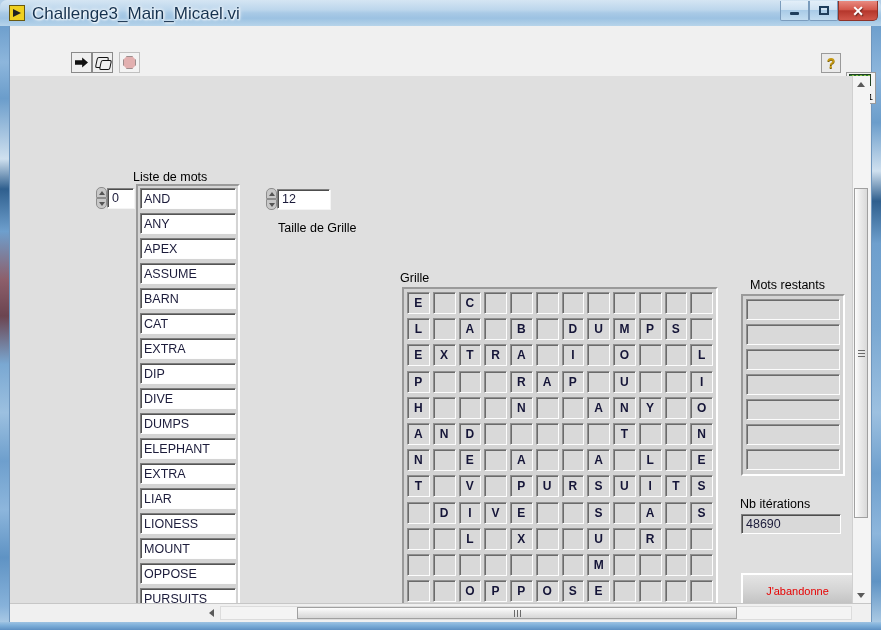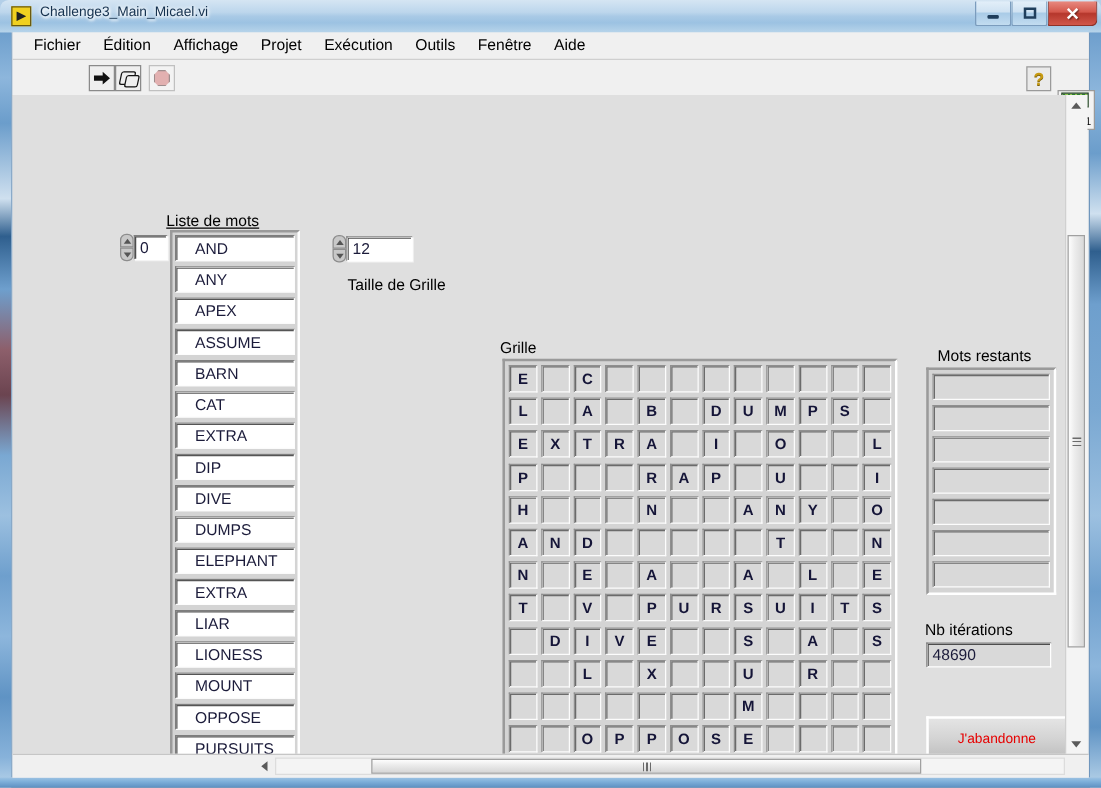--- a/index.html
+++ b/index.html
@@ -76,21 +76,21 @@
   }
   #title-icon::after {
     content: "";
     width: 8px; height: 8px;
     background: #222;
     clip-path: polygon(0 0, 100% 50%, 0 100%);
   }
   #title-text {
     position: absolute;
     left: 32px; top: 4px;
-    font-size: 11px;
+    font-size: 17px;
     color: #16324f;
     text-shadow: 0 0 3px #fff, 0 0 5px #fff, 1px 1px 2px #fff;
     white-space: nowrap;
   }
 
   .wbtn {
     position: absolute;
     top: 1px;
     height: 20px;
     box-sizing: border-box;
@@ -305,21 +305,21 @@
   }
   .word-cell {
     height: 21px;
     margin-bottom: 4px;
     background: #ffffff;
     border: 1px solid;
     border-color: #7d7d7d #fdfdfd #fdfdfd #7d7d7d;
     box-shadow: inset 1px 1px 0 #555;
     box-sizing: border-box;
     display: flex; align-items: center;
-    padding-left: 15px;
+    padding-left: 3px;
     font-size: 12.5px;
     color: #1b1b3a;
   }
 
   
   #grid-box {
     position: absolute;
     left: 392px; top: 211px;
     width: 316px; height: 323px;
     background: #d4d4d4;
@@ -495,30 +495,20 @@
       <div class="g">✕</div>
     </div>
   </div>
 
   <div id="glass-left"></div>
   <div id="glass-right"></div>
   <div id="glass-bottom"></div>
 
   <div id="client">
 
-    <div id="menubar">
-      <div class="menu-item">Fichier</div>
-      <div class="menu-item">Édition</div>
-      <div class="menu-item">Affichage</div>
-      <div class="menu-item">Projet</div>
-      <div class="menu-item">Exécution</div>
-      <div class="menu-item">Outils</div>
-      <div class="menu-item">Fenêtre</div>
-      <div class="menu-item">Aide</div>
-    </div>
 
     <div id="toolbar">
       <div class="tbtn" id="tb-run">
         <div class="arrow-glyph"></div>
       </div>
       <div class="tbtn" id="tb-loop">
         <div class="loop-glyph"></div>
       </div>
       <div class="tbtn" id="tb-stop">
         <div class="stop-glyph"></div>
@@ -534,21 +524,21 @@
     </div>
 
     <div id="panel">
 
       <div class="spinner" style="left:86px; top:111px;">
         <div class="up"></div>
         <div class="dn"></div>
       </div>
       <div class="lv-field" style="position:absolute; left:97px; top:112px; width:27px; height:20px;">0</div>
 
-      <div class="lv-label" style="left:123px; top:94px;text-decoration:underline;">Liste de mots</div>
+      <div class="lv-label" style="left:123px; top:94px;">Liste de mots</div>
       <div id="wordlist-box">
           <div class="word-cell">AND</div>
           <div class="word-cell">ANY</div>
           <div class="word-cell">APEX</div>
           <div class="word-cell">ASSUME</div>
           <div class="word-cell">BARN</div>
           <div class="word-cell">CAT</div>
           <div class="word-cell">EXTRA</div>
           <div class="word-cell">DIP</div>
           <div class="word-cell">DIVE</div>

